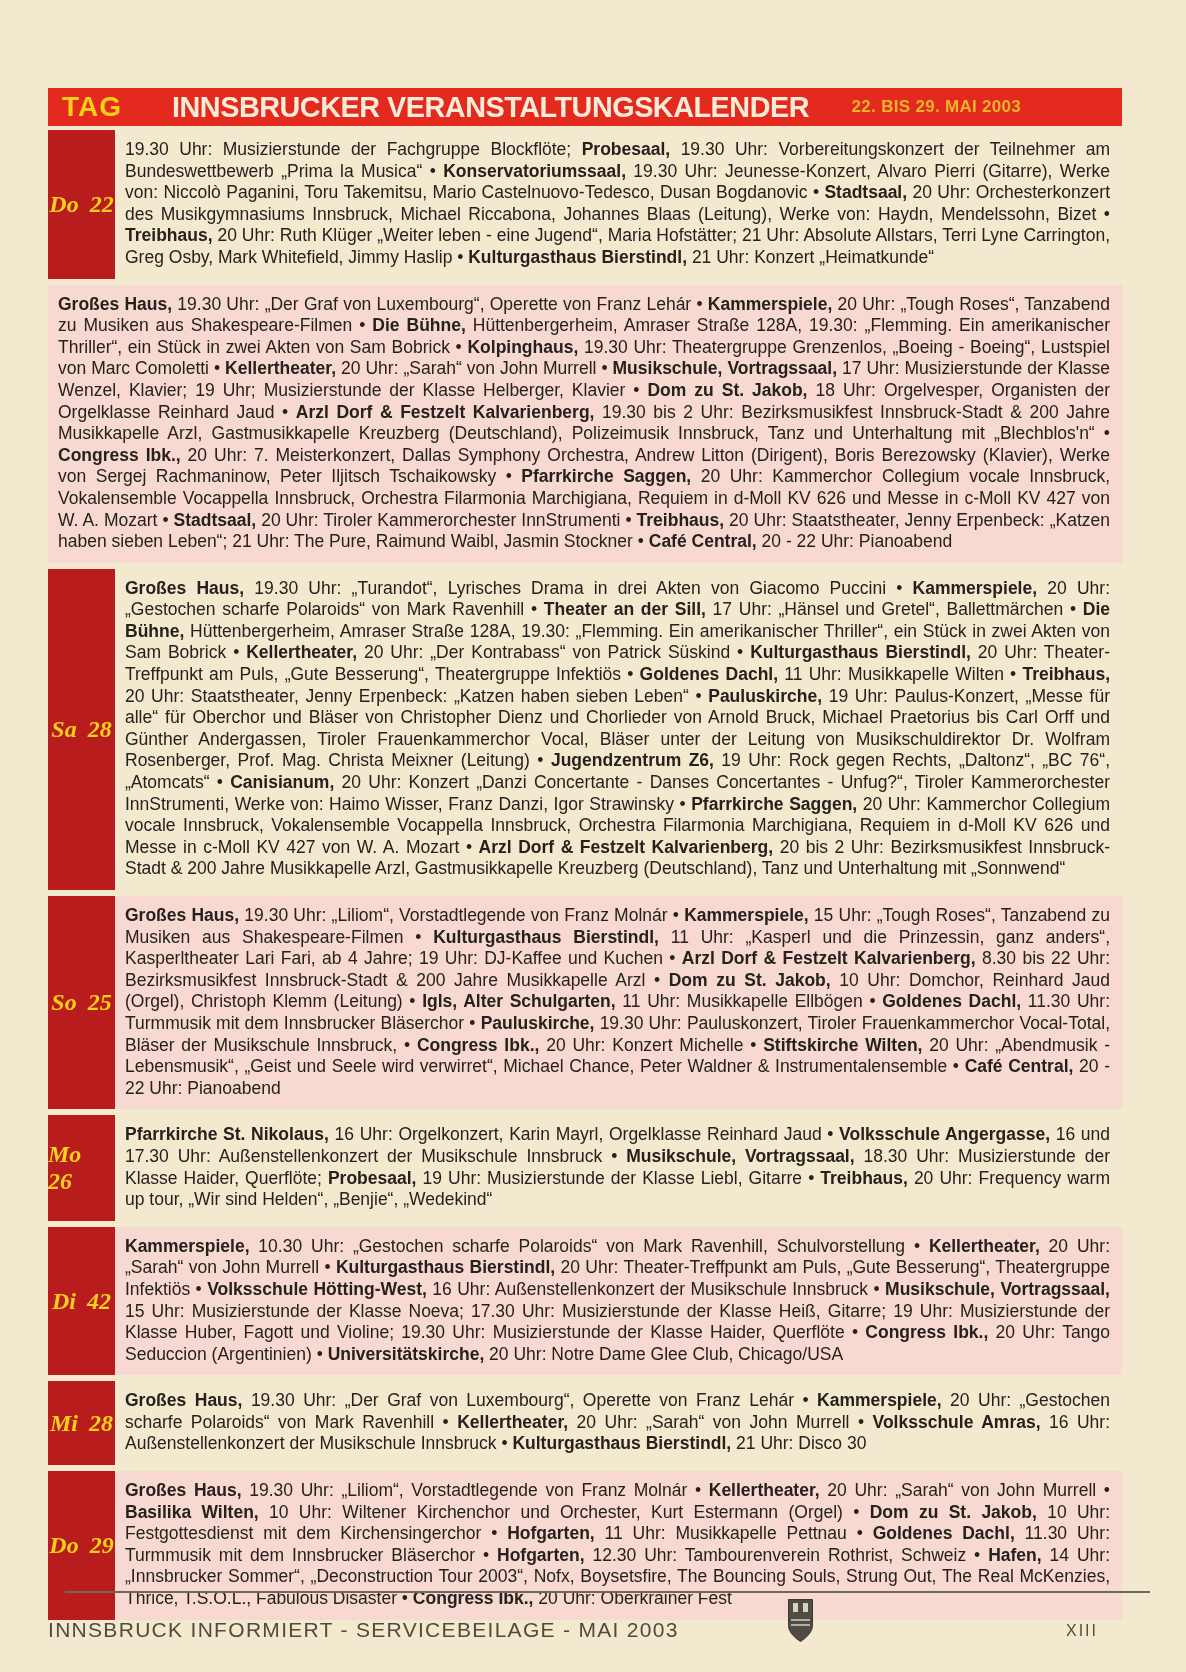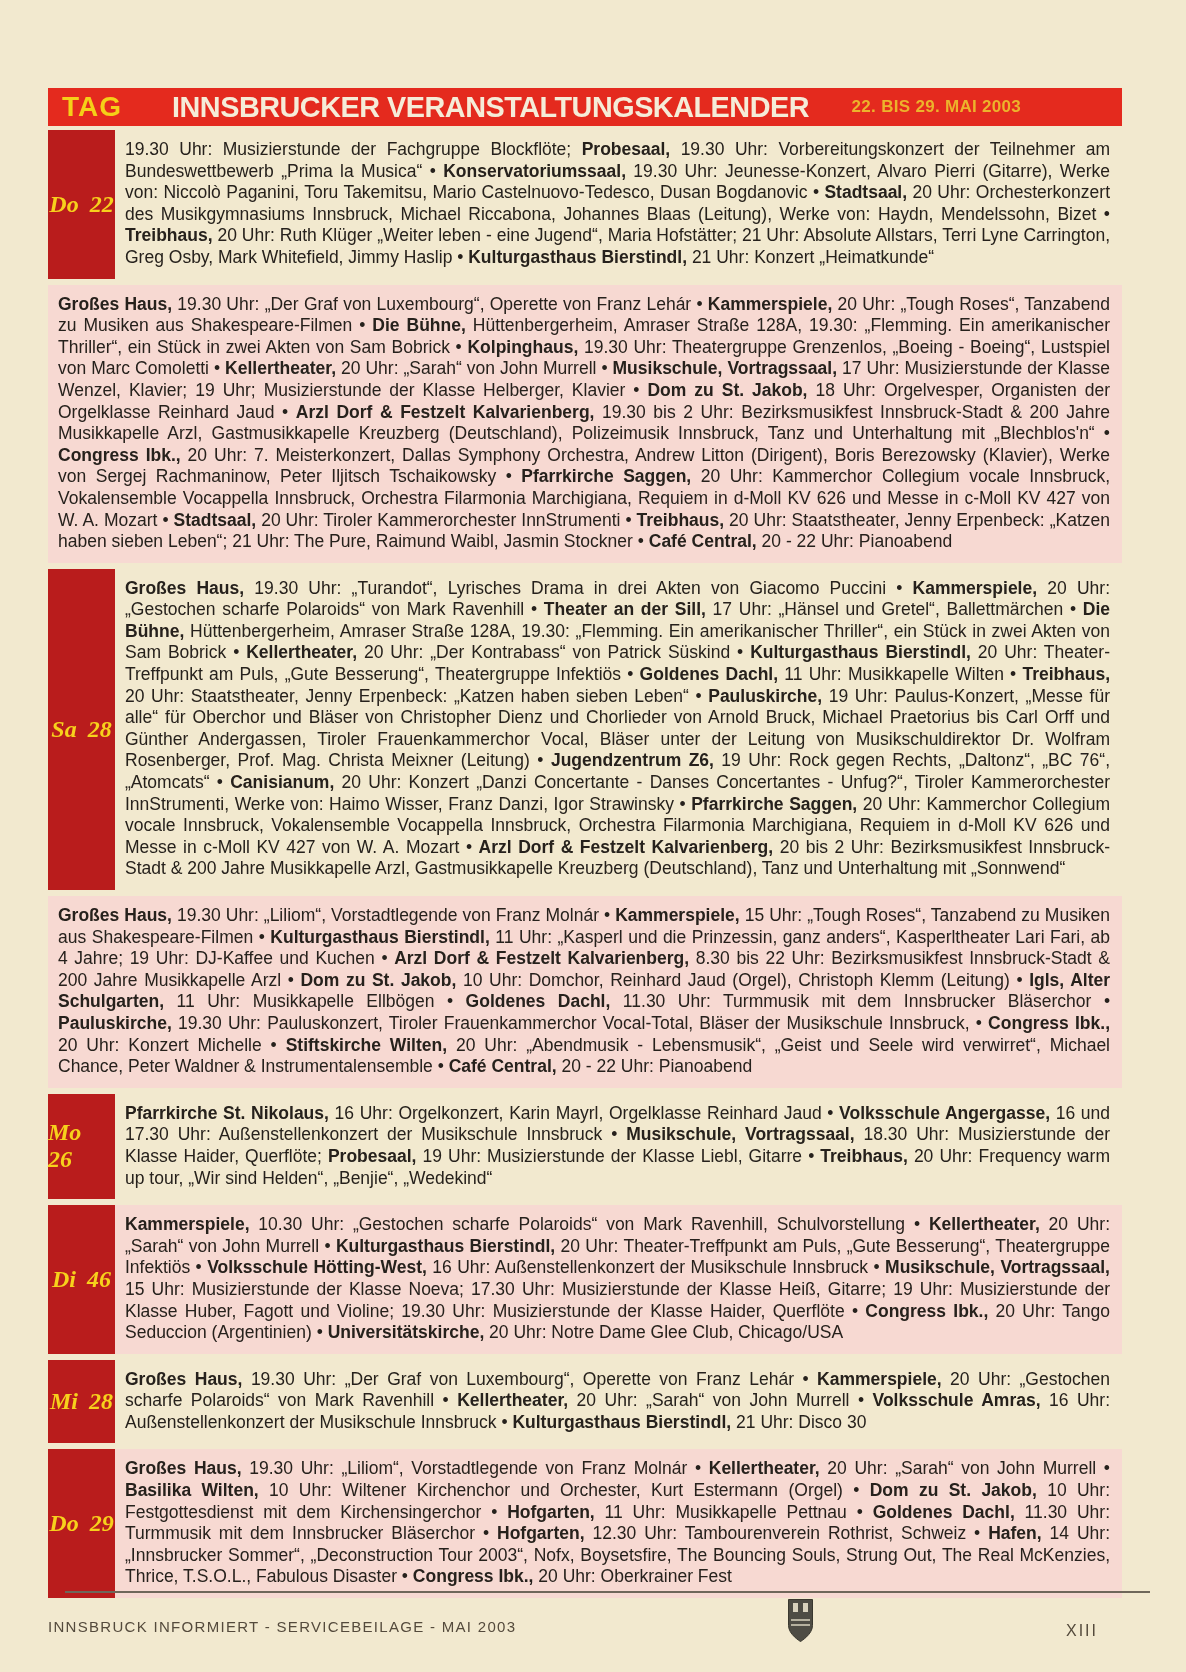--- a/index.html
+++ b/index.html
@@ -43,21 +43,21 @@
     font-size:17.5px; line-height:21.6px;
     text-align:justify;
   }
   .day-row.pink .day-content { background:#f7d9d2; }
   .day-row.cream .day-content { background:transparent; }
   .day-content strong { font-weight:bold; }
 
   .footer-rule { position:absolute; left:65px; top:1591px; width:1085px; height:2px; background:#6f675a; }
   .footer-text {
     position:absolute; left:48px; top:1618px;
-    font-size:15px; letter-spacing:1.3px; color:#544a3c;
+    font-size:21px; letter-spacing:1.3px; color:#544a3c;
   }
   .crest { position:absolute; left:787px; top:1598px; width:27px; height:46px; }
   .page-num { position:absolute; left:1066px; top:1622px; font-size:16px; letter-spacing:2px; color:#544a3c; }
 </style>
 </head>
 <body>
 
 <div class="calendar">
   <div class="header-bar">
     <span class="tag-label">TAG</span>
@@ -70,28 +70,29 @@
         <div class="day-content"><span>19.30 Uhr: Musizierstunde der Fachgruppe Blockflöte; </span><strong>Probesaal,</strong><span> 19.30 Uhr: Vorbereitungskonzert der Teilnehmer am Bundeswettbewerb „Prima la Musica“ • </span><strong>Konservatoriumssaal,</strong><span> 19.30 Uhr: Jeunesse-Konzert, Alvaro Pierri (Gitarre), Werke von: Niccolò Paganini, Toru Takemitsu, Mario Castelnuovo-Tedesco, Dusan Bogdanovic • </span><strong>Stadtsaal,</strong><span> 20 Uhr: Orchesterkonzert des Musikgymnasiums Innsbruck, Michael Riccabona, Johannes Blaas (Leitung), Werke von: Haydn, Mendelssohn, Bizet • </span><strong>Treibhaus,</strong><span> 20 Uhr: Ruth Klüger „Weiter leben - eine Jugend“, Maria Hofstätter; 21 Uhr: Absolute Allstars, Terri Lyne Carrington, Greg Osby, Mark Whitefield, Jimmy Haslip • </span><strong>Kulturgasthaus Bierstindl,</strong><span> 21 Uhr: Konzert „Heimatkunde“</span></div>
       </section>
       <section class="day-row pink">
         <div class="day-content"><strong>Großes Haus,</strong><span> 19.30 Uhr: „Der Graf von Luxembourg“, Operette von Franz Lehár • </span><strong>Kammerspiele,</strong><span> 20 Uhr: „Tough Roses“, Tanzabend zu Musiken aus Shakespeare-Filmen • </span><strong>Die Bühne,</strong><span> Hüttenbergerheim, Amraser Straße 128A, 19.30: „Flemming. Ein amerikanischer Thriller“, ein Stück in zwei Akten von Sam Bobrick • </span><strong>Kolpinghaus,</strong><span> 19.30 Uhr: Theatergruppe Grenzenlos, „Boeing - Boeing“, Lustspiel von Marc Comoletti • </span><strong>Kellertheater,</strong><span> 20 Uhr: „Sarah“ von John Murrell • </span><strong>Musikschule, Vortragssaal,</strong><span> 17 Uhr: Musizierstunde der Klasse Wenzel, Klavier; 19 Uhr; Musizierstunde der Klasse Helberger, Klavier • </span><strong>Dom zu St. Jakob,</strong><span> 18 Uhr: Orgelvesper, Organisten der Orgelklasse Reinhard Jaud • </span><strong>Arzl Dorf &amp; Festzelt Kalvarienberg,</strong><span> 19.30 bis 2 Uhr: Bezirksmusikfest Innsbruck-Stadt &amp; 200 Jahre Musikkapelle Arzl, Gastmusikkapelle Kreuzberg (Deutschland), Polizeimusik Innsbruck, Tanz und Unterhaltung mit „Blechblos'n“ • </span><strong>Congress Ibk.,</strong><span> 20 Uhr: 7. Meisterkonzert, Dallas Symphony Orchestra, Andrew Litton (Dirigent), Boris Berezowsky (Klavier), Werke von Sergej Rachmaninow, Peter Iljitsch Tschaikowsky • </span><strong>Pfarrkirche Saggen,</strong><span> 20 Uhr: Kammerchor Collegium vocale Innsbruck, Vokalensemble Vocappella Innsbruck, Orchestra Filarmonia Marchigiana, Requiem in d-Moll KV 626 und Messe in c-Moll KV 427 von W. A. Mozart • </span><strong>Stadtsaal,</strong><span> 20 Uhr: Tiroler Kammerorchester InnStrumenti • </span><strong>Treibhaus,</strong><span> 20 Uhr: Staatstheater, Jenny Erpenbeck: „Katzen haben sieben Leben“; 21 Uhr: The Pure, Raimund Waibl, Jasmin Stockner • </span><strong>Café Central,</strong><span> 20 - 22 Uhr: Pianoabend</span></div>
       </section>
       <section class="day-row cream">
         <div class="day-label-col">Sa 28</div>
         <div class="day-content"><strong>Großes Haus,</strong><span> 19.30 Uhr: „Turandot“, Lyrisches Drama in drei Akten von Giacomo Puccini • </span><strong>Kammerspiele,</strong><span> 20 Uhr: „Gestochen scharfe Polaroids“ von Mark Ravenhill • </span><strong>Theater an der Sill,</strong><span> 17 Uhr: „Hänsel und Gretel“, Ballettmärchen • </span><strong>Die Bühne,</strong><span> Hüttenbergerheim, Amraser Straße 128A, 19.30: „Flemming. Ein amerikanischer Thriller“, ein Stück in zwei Akten von Sam Bobrick • </span><strong>Kellertheater,</strong><span> 20 Uhr: „Der Kontrabass“ von Patrick Süskind • </span><strong>Kulturgasthaus Bierstindl,</strong><span> 20 Uhr: Theater-Treffpunkt am Puls, „Gute Besserung“, Theatergruppe Infektiös • </span><strong>Goldenes Dachl,</strong><span> 11 Uhr: Musikkapelle Wilten • </span><strong>Treibhaus,</strong><span> 20 Uhr: Staatstheater, Jenny Erpenbeck: „Katzen haben sieben Leben“ • </span><strong>Pauluskirche,</strong><span> 19 Uhr: Paulus-Konzert, „Messe für alle“ für Oberchor und Bläser von Christopher Dienz und Chorlieder von Arnold Bruck, Michael Praetorius bis Carl Orff und Günther Andergassen, Tiroler Frauenkammerchor Vocal, Bläser unter der Leitung von Musikschuldirektor Dr. Wolfram Rosenberger, Prof. Mag. Christa Meixner (Leitung) • </span><strong>Jugendzentrum Z6,</strong><span> 19 Uhr: Rock gegen Rechts, „Daltonz“, „BC 76“, „Atomcats“ • </span><strong>Canisianum,</strong><span> 20 Uhr: Konzert „Danzi Concertante - Danses Concertantes - Unfug?“, Tiroler Kammerorchester InnStrumenti, Werke von: Haimo Wisser, Franz Danzi, Igor Strawinsky • </span><strong>Pfarrkirche Saggen,</strong><span> 20 Uhr: Kammerchor Collegium vocale Innsbruck, Vokalensemble Vocappella Innsbruck, Orchestra Filarmonia Marchigiana, Requiem in d-Moll KV 626 und Messe in c-Moll KV 427 von W. A. Mozart • </span><strong>Arzl Dorf &amp; Festzelt Kalvarienberg,</strong><span> 20 bis 2 Uhr: Bezirksmusikfest Innsbruck-Stadt &amp; 200 Jahre Musikkapelle Arzl, Gastmusikkapelle Kreuzberg (Deutschland), Tanz und Unterhaltung mit „Sonnwend“</span></div>
       </section>
       <section class="day-row pink">
+        <div class="day-label-col">So 25</div>
         <div class="day-content"><strong>Großes Haus,</strong><span> 19.30 Uhr: „Liliom“, Vorstadtlegende von Franz Molnár • </span><strong>Kammerspiele,</strong><span> 15 Uhr: „Tough Roses“, Tanzabend zu Musiken aus Shakespeare-Filmen • </span><strong>Kulturgasthaus Bierstindl,</strong><span> 11 Uhr: „Kasperl und die Prinzessin, ganz anders“, Kasperltheater Lari Fari, ab 4 Jahre; 19 Uhr: DJ-Kaffee und Kuchen • </span><strong>Arzl Dorf &amp; Festzelt Kalvarienberg,</strong><span> 8.30 bis 22 Uhr: Bezirksmusikfest Innsbruck-Stadt &amp; 200 Jahre Musikkapelle Arzl • </span><strong>Dom zu St. Jakob,</strong><span> 10 Uhr: Domchor, Reinhard Jaud (Orgel), Christoph Klemm (Leitung) • </span><strong>Igls, Alter Schulgarten,</strong><span> 11 Uhr: Musikkapelle Ellbögen • </span><strong>Goldenes Dachl,</strong><span> 11.30 Uhr: Turmmusik mit dem Innsbrucker Bläserchor • </span><strong>Pauluskirche,</strong><span> 19.30 Uhr: Pauluskonzert, Tiroler Frauenkammerchor Vocal-Total, Bläser der Musikschule Innsbruck, • </span><strong>Congress Ibk.,</strong><span> 20 Uhr: Konzert Michelle • </span><strong>Stiftskirche Wilten,</strong><span> 20 Uhr: „Abendmusik - Lebensmusik“, „Geist und Seele wird verwirret“, Michael Chance, Peter Waldner &amp; Instrumentalensemble • </span><strong>Café Central,</strong><span> 20 - 22 Uhr: Pianoabend</span></div>
       </section>
       <section class="day-row cream">
         <div class="day-label-col">Mo 26</div>
         <div class="day-content"><strong>Pfarrkirche St. Nikolaus,</strong><span> 16 Uhr: Orgelkonzert, Karin Mayrl, Orgelklasse Reinhard Jaud • </span><strong>Volksschule Angergasse,</strong><span> 16 und 17.30 Uhr: Außenstellenkonzert der Musikschule Innsbruck • </span><strong>Musikschule, Vortragssaal,</strong><span> 18.30 Uhr: Musizierstunde der Klasse Haider, Querflöte; </span><strong>Probesaal,</strong><span> 19 Uhr: Musizierstunde der Klasse Liebl, Gitarre • </span><strong>Treibhaus,</strong><span> 20 Uhr: Frequency warm up tour, „Wir sind Helden“, „Benjie“, „Wedekind“</span></div>
       </section>
       <section class="day-row pink">
-        <div class="day-label-col">Di 46</div>
+        <div class="day-label-col">Di 42</div>
         <div class="day-content"><strong>Kammerspiele,</strong><span> 10.30 Uhr: „Gestochen scharfe Polaroids“ von Mark Ravenhill, Schulvorstellung • </span><strong>Kellertheater,</strong><span> 20 Uhr: „Sarah“ von John Murrell • </span><strong>Kulturgasthaus Bierstindl,</strong><span> 20 Uhr: Theater-Treffpunkt am Puls, „Gute Besserung“, Theatergruppe Infektiös • </span><strong>Volksschule Hötting-West,</strong><span> 16 Uhr: Außenstellenkonzert der Musikschule Innsbruck • </span><strong>Musikschule, Vortragssaal,</strong><span> 15 Uhr: Musizierstunde der Klasse Noeva; 17.30 Uhr: Musizierstunde der Klasse Heiß, Gitarre; 19 Uhr: Musizierstunde der Klasse Huber, Fagott und Violine; 19.30 Uhr: Musizierstunde der Klasse Haider, Querflöte • </span><strong>Congress Ibk.,</strong><span> 20 Uhr: Tango Seduccion (Argentinien) • </span><strong>Universitätskirche,</strong><span> 20 Uhr: Notre Dame Glee Club, Chicago/USA</span></div>
       </section>
       <section class="day-row cream">
         <div class="day-label-col">Mi 28</div>
         <div class="day-content"><strong>Großes Haus,</strong><span> 19.30 Uhr: „Der Graf von Luxembourg“, Operette von Franz Lehár • </span><strong>Kammerspiele,</strong><span> 20 Uhr: „Gestochen scharfe Polaroids“ von Mark Ravenhill • </span><strong>Kellertheater,</strong><span> 20 Uhr: „Sarah“ von John Murrell • </span><strong>Volksschule Amras,</strong><span> 16 Uhr: Außenstellenkonzert der Musikschule Innsbruck • </span><strong>Kulturgasthaus Bierstindl,</strong><span> 21 Uhr: Disco 30</span></div>
       </section>
       <section class="day-row pink">
         <div class="day-label-col">Do 29</div>
         <div class="day-content"><strong>Großes Haus,</strong><span> 19.30 Uhr: „Liliom“, Vorstadtlegende von Franz Molnár • </span><strong>Kellertheater,</strong><span> 20 Uhr: „Sarah“ von John Murrell • </span><strong>Basilika Wilten,</strong><span> 10 Uhr: Wiltener Kirchenchor und Orchester, Kurt Estermann (Orgel) • </span><strong>Dom zu St. Jakob,</strong><span> 10 Uhr: Festgottesdienst mit dem Kirchensingerchor • </span><strong>Hofgarten,</strong><span> 11 Uhr: Musikkapelle Pettnau • </span><strong>Goldenes Dachl,</strong><span> 11.30 Uhr: Turmmusik mit dem Innsbrucker Bläserchor • </span><strong>Hofgarten,</strong><span> 12.30 Uhr: Tambourenverein Rothrist, Schweiz • </span><strong>Hafen,</strong><span> 14 Uhr: „Innsbrucker Sommer“, „Deconstruction Tour 2003“, Nofx, Boysetsfire, The Bouncing Souls, Strung Out, The Real McKenzies, Thrice, T.S.O.L., Fabulous Disaster • </span><strong>Congress Ibk.,</strong><span> 20 Uhr: Oberkrainer Fest</span></div>
       </section>

